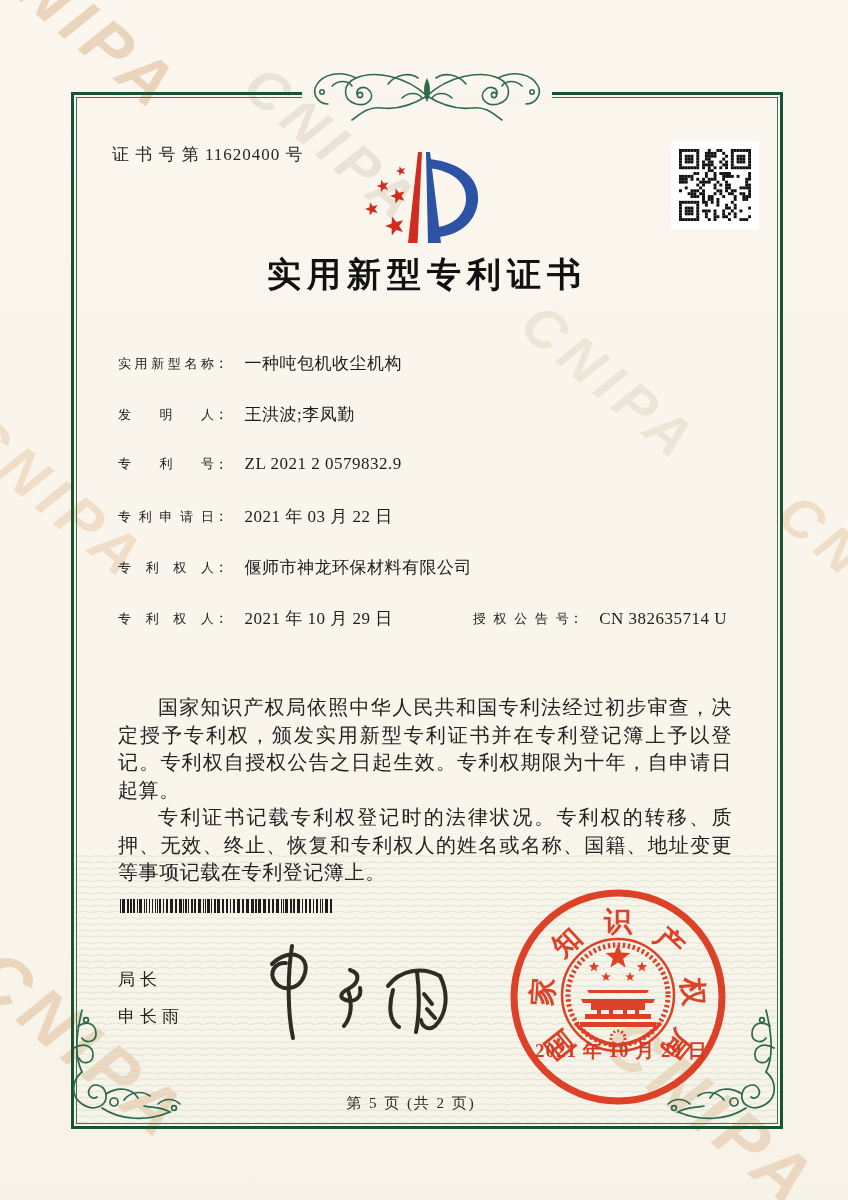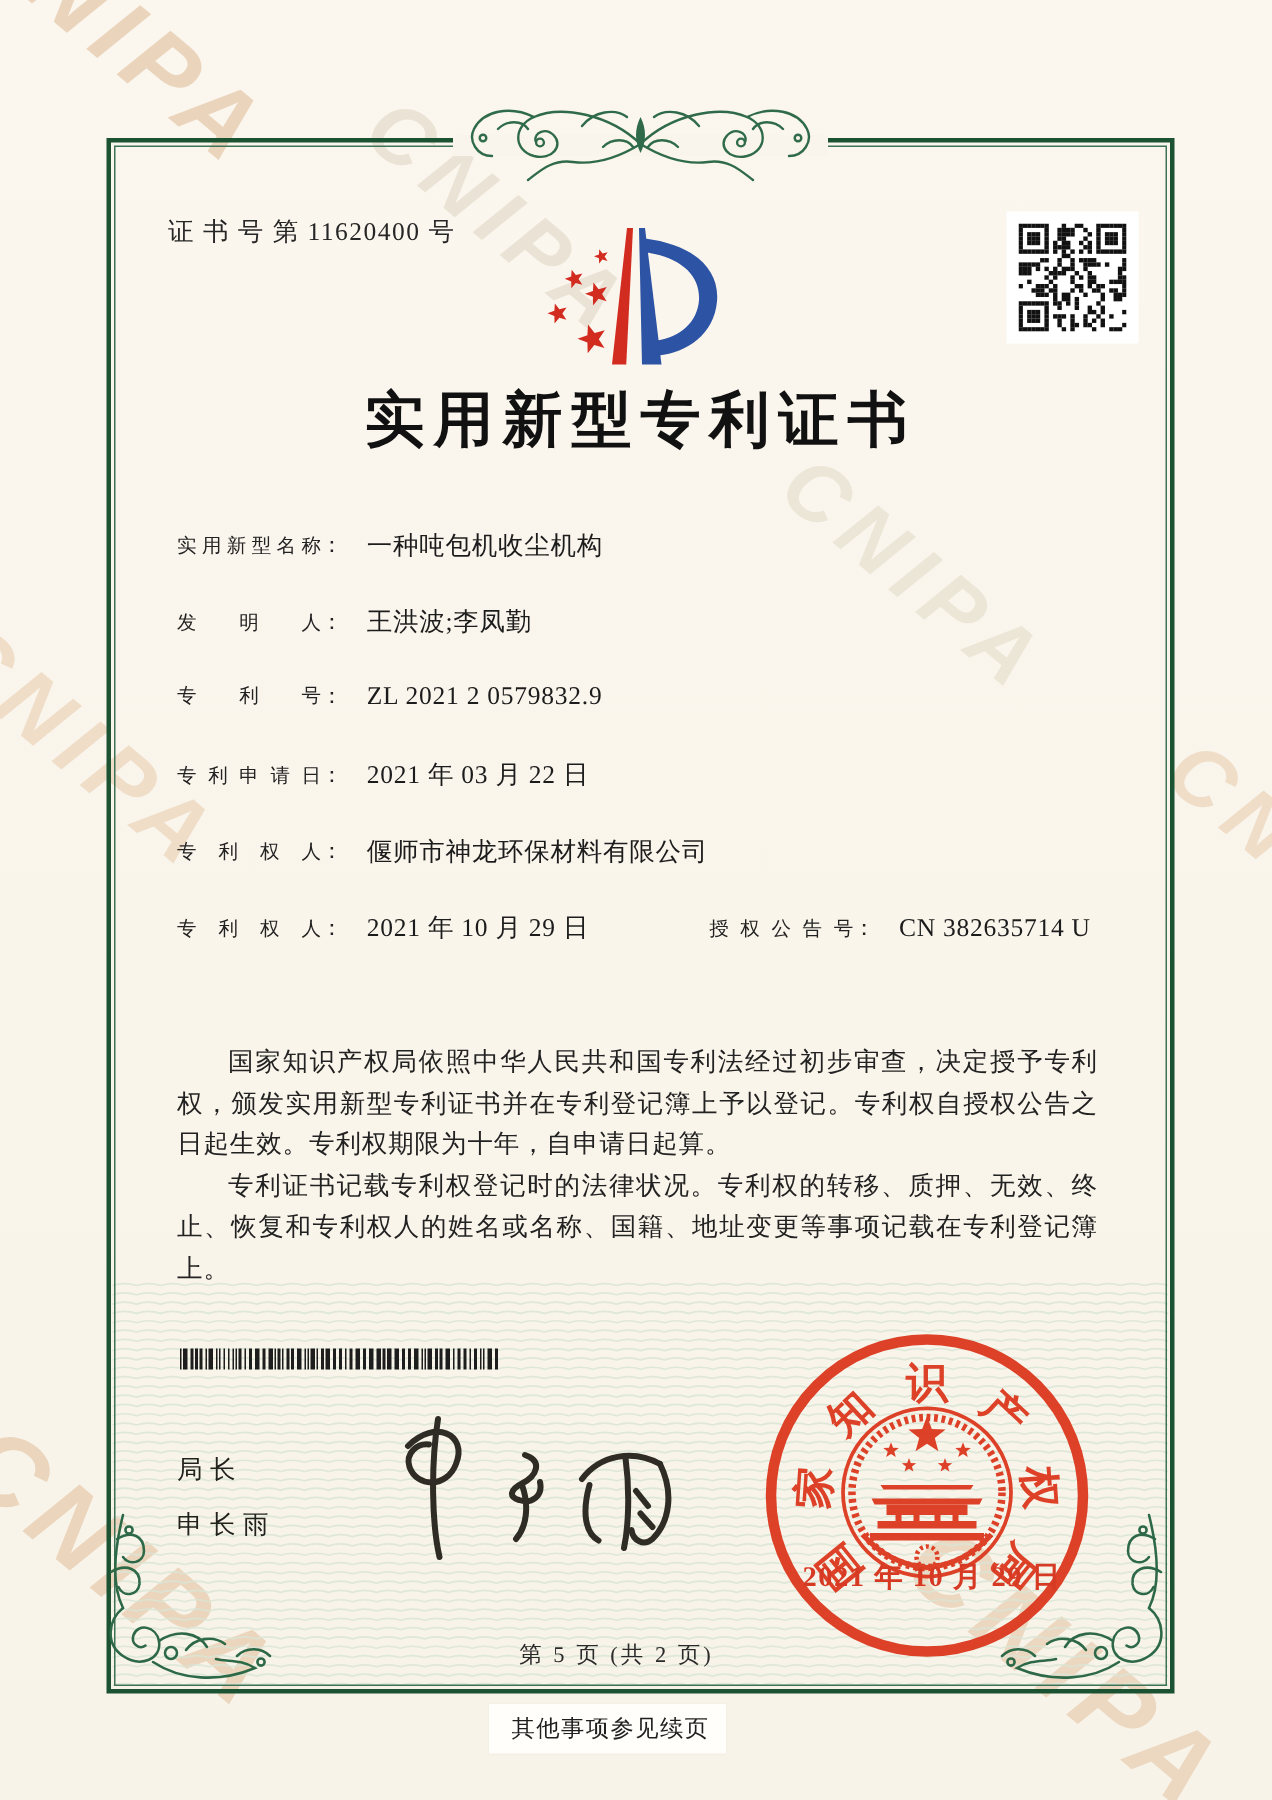--- a/index.html
+++ b/index.html
@@ -16,30 +16,30 @@
   
   .waves{position:absolute;left:75px;top:854px;z-index:1;}
 
   .ornament{position:absolute;z-index:3;}
 
   .cert-no{position:absolute;left:112px;top:143px;font-size:17px;color:#262626;letter-spacing:1px;z-index:4;}
   .logo{position:absolute;left:350px;top:145px;z-index:4;}
   .qr{position:absolute;left:671px;top:141px;width:88px;height:88px;background:#fff;z-index:4;}
   .qr svg{position:absolute;left:8px;top:8px;}
 
-  .title{position:absolute;left:71px;top:252px;width:712px;text-align:center;font-size:40px;font-weight:bold;color:#111;letter-spacing:6px;z-index:4;}
+  .title{position:absolute;left:71px;top:252px;width:712px;text-align:center;font-size:34px;font-weight:bold;color:#111;letter-spacing:6px;z-index:4;}
 
   .fields{position:absolute;left:118px;top:352px;width:640px;z-index:4;}
   .frow{margin-bottom:30px;height:21px;white-space:nowrap;}
   .flabel{display:inline-block;width:96px;font-size:13px;color:#222;text-align:justify;text-align-last:justify;vertical-align:middle;}
   .fcolon{font-size:14.5px;color:#222;vertical-align:middle;}
   .fvalue{font-size:17px;color:#1c1c1c;margin-left:12px;vertical-align:middle;letter-spacing:0.5px;}
   .grant2{margin-left:76px;}
 
-  .body-text{position:absolute;left:118px;top:694px;width:614px;font-size:17px;line-height:27.5px;color:#222;text-align:justify;z-index:4;letter-spacing:0.6px;}
+  .body-text{position:absolute;left:118px;top:694px;width:614px;font-size:20px;line-height:27.5px;color:#222;text-align:justify;z-index:4;letter-spacing:0.6px;}
   .body-text p{margin:0;text-indent:2em;}
 
   .barcode{position:absolute;left:120px;top:899px;width:218px;height:14px;z-index:4;font-size:0;}
   .barcode i{display:inline-block;height:14px;background:#1d1d1d;}
   .barcode u{display:inline-block;height:14px;}
 
   .signer{position:absolute;left:118px;top:968px;z-index:4;color:#22221d;}
   .signer div{font-size:17px;letter-spacing:5px;margin-bottom:14px;}
   .signature{position:absolute;left:252px;top:932px;z-index:4;}
 
@@ -564,17 +564,14 @@
         <path d="M89.0,76.5L90.4,80.1L94.2,80.3L91.2,82.7L92.2,86.4L89.0,84.3L85.8,86.4L86.8,82.7L83.8,80.3L87.6,80.1Z"></path>
         <path d="M101.0,87.0L102.2,90.3L105.8,90.5L103.0,92.6L103.9,96.0L101.0,94.1L98.1,96.0L99.0,92.6L96.2,90.5L99.8,90.3Z"></path>
         <path d="M125.0,87.0L126.2,90.3L129.8,90.5L127.0,92.6L127.9,96.0L125.0,94.1L122.1,96.0L123.0,92.6L120.2,90.5L123.8,90.3Z"></path>
         <path d="M137.0,76.5L138.4,80.1L142.2,80.3L139.2,82.7L140.2,86.4L137.0,84.3L133.8,86.4L134.8,82.7L131.8,80.3L135.6,80.1Z"></path>
       </g>
     <text id="sealDate" x="30" y="172" fill="#d6331c" font-size="19" font-weight="bold" letter-spacing="1">2021 年 10 月 29 日</text>
   </svg>
 
   <div class="page-info">第 5 页 (共 2 页)</div>
 
-  <div class="cont-box">
-    <span>其他事项参见续页</span>
-  </div>
 
 </div>
 
 </body></html>

